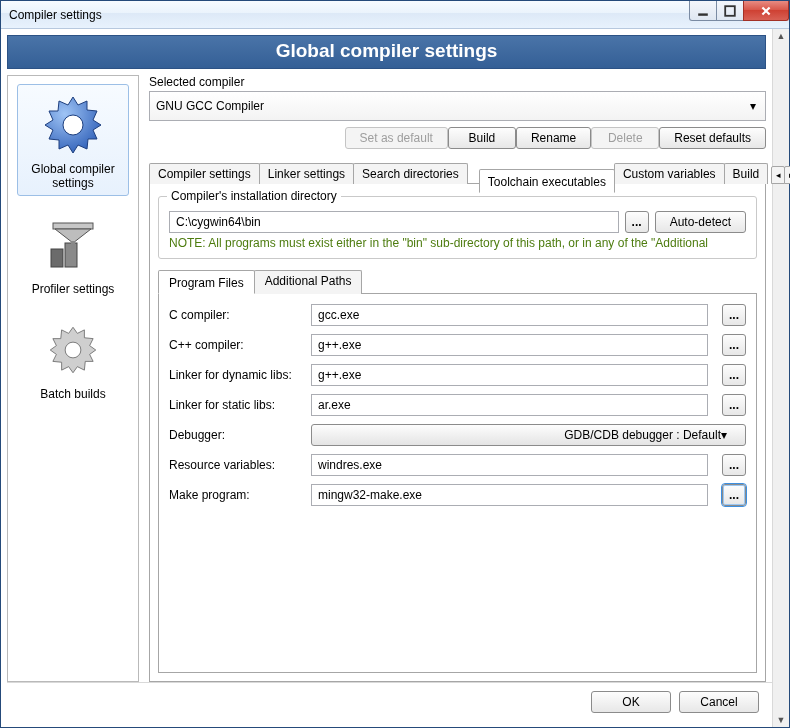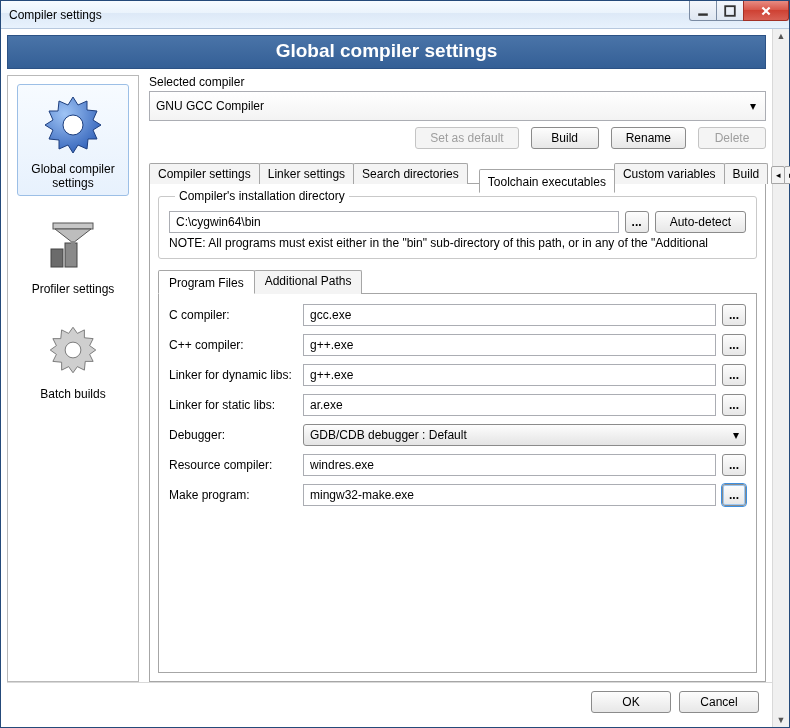--- a/index.html
+++ b/index.html
@@ -145,21 +145,21 @@
     display: flex; align-items: center; justify-content: space-between;
     padding: 0 4px 0 6px;
     font-size: 12px;
   }
   .combo .chev {
     width: 16px; height: 16px; display:flex; align-items:center; justify-content:center;
   }
   .btn-row {
     display: flex;
     justify-content: flex-end;
-    gap: 12px;
+    gap: 0;
     margin-top: 6px;
   }
   .btn {
     height: 22px;
     min-width: 68px;
     padding: 0 14px;
     border: 1px solid #8b8b8b;
     border-radius: 3px;
     background: linear-gradient(to bottom,#fdfdfd,#e7e7e7);
     font-size: 12px;
@@ -216,21 +216,21 @@
   
   .group {
     border: 1px solid #c9c9c9;
     border-radius: 3px;
     padding: 10px 10px 8px 10px;
     position: relative;
     margin-top: 4px;
   }
   .group > .legend {
     position: absolute;
-    top: -8px; left: 16px;
+    top: -8px; left: 8px;
     background: #fff;
     padding: 0 4px;
     font-size: 12px;
   }
   .path-row { display:flex; gap:6px; align-items:flex-start; margin-top:4px;}
   .text-input {
     flex:1;
     height: 22px;
     border: 1px solid #abadb3;
     padding: 0 6px;
@@ -243,21 +243,21 @@
     border: 1px solid #8b8b8b; border-radius:3px;
     background: linear-gradient(to bottom,#fdfdfd,#e7e7e7);
     display:flex;align-items:center;justify-content:center;
     font-weight:bold;
   }
   .dots-btn.focused {
     outline: 1px solid #3d8fe0;
     box-shadow: 0 0 0 1px #9cc8f3 inset;
   }
   .note {
-    color: #000000;
+    color: #4d7c0f;
     font-size: 12px;
     margin-top: 3px;
     white-space: nowrap;
     overflow: hidden;
   }
   
   .inner-tabs {
     margin-top: 10px;
     display: flex;
     border-bottom: 1px solid #a6a6a6;
@@ -277,32 +277,32 @@
   .inner-page {
     border: 1px solid #a6a6a6;
     border-top:none;
     padding: 10px 10px 10px 10px;
     flex:1;
     min-height: 300px;
   }
   .form-row {
     display:flex; align-items:center;
     margin-bottom: 8px;
-    gap: 6px;
+    gap: 14px;
   }
   .form-row .lbl { width: 128px; font-size:12px; }
   .form-row .text-input { flex:1; }
   .combo-inline {
     flex:1;
     height:22px;
     border:1px solid #8b8b8b;
     border-radius:3px;
     background: linear-gradient(to bottom,#fdfdfd,#e4e4e4);
-    display:flex; align-items:center; justify-content:space-between;
-    padding:0 6px; font-size:12px;
+    display:flex; align-items:center; justify-content:flex-end;
+    padding:0 18px; font-size:12px;
   }
   
   .footer {
     display:flex; justify-content:flex-end; gap:8px;
     padding: 8px 24px 8px 0;
     border-top: 1px solid #d9d9d9;
   }
   .footer .btn { min-width: 80px; }
 </style>
 </head>
@@ -393,20 +393,21 @@
         <div class="combo">
           <span>GNU GCC Compiler</span>
           <span class="chev">▾</span>
         </div>
 
         <div class="btn-row">
           <div class="btn disabled">Set as default</div>
           <div class="btn">Build</div>
           <div class="btn">Rename</div>
           <div class="btn disabled">Delete</div>
+          <div class="btn reset">Reset defaults</div>
         </div>
 
         <div class="tabs">
           <div class="tab">Compiler settings</div>
           <div class="tab">Linker settings</div>
           <div class="tab">Search directories</div>
           <div class="tab active">Toolchain executables</div>
           <div class="tab">Custom variables</div>
           <div class="tab">Build</div>
           <div class="tab-spinners">
@@ -465,21 +466,21 @@
                   <div class="dots-btn">...</div>
                 </div>
                 <div class="form-row">
                   <div class="lbl">Debugger:</div>
                   <div class="combo-inline">
                     <span>GDB/CDB debugger : Default</span>
                     <span>▾</span>
                   </div>
                 </div>
                 <div class="form-row">
-                  <div class="lbl">Resource compiler:</div>
+                  <div class="lbl">Resource variables:</div>
                   <div class="text-input">
                     <span>windres.exe</span>
                   </div>
                   <div class="dots-btn">...</div>
                 </div>
                 <div class="form-row">
                   <div class="lbl">Make program:</div>
                   <div class="text-input">
                     <span>mingw32-make.exe</span>
                   </div>

